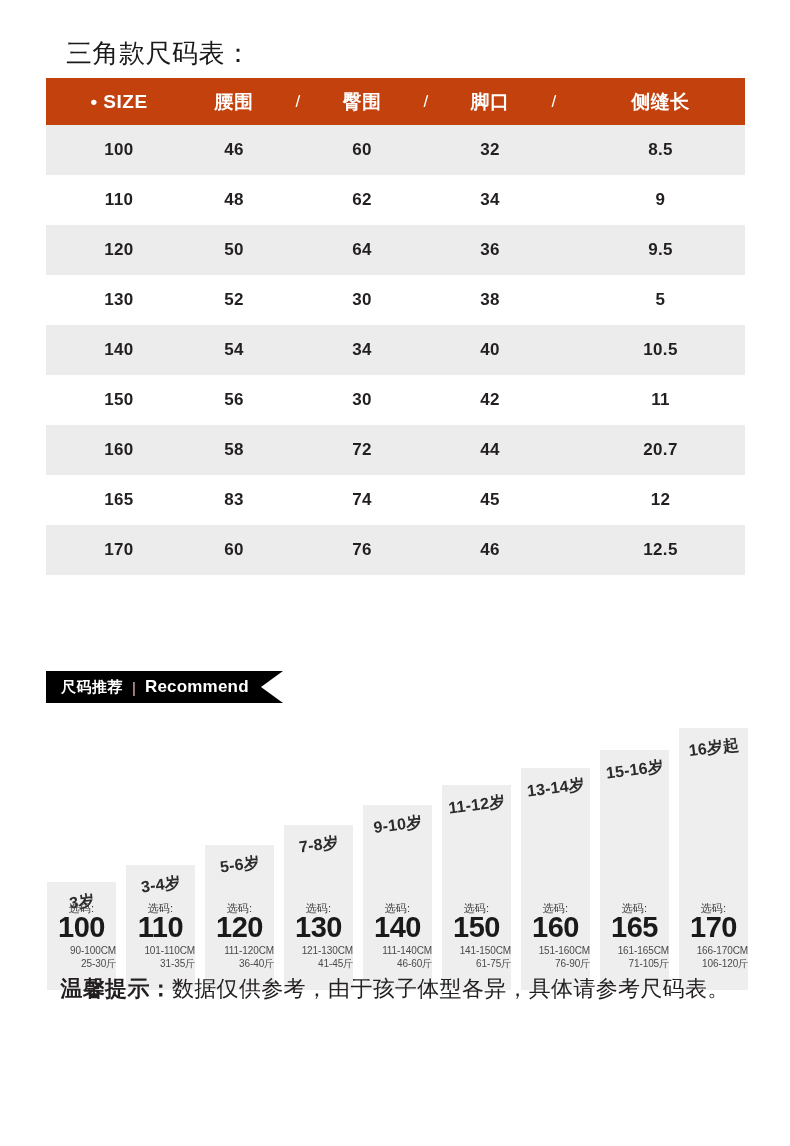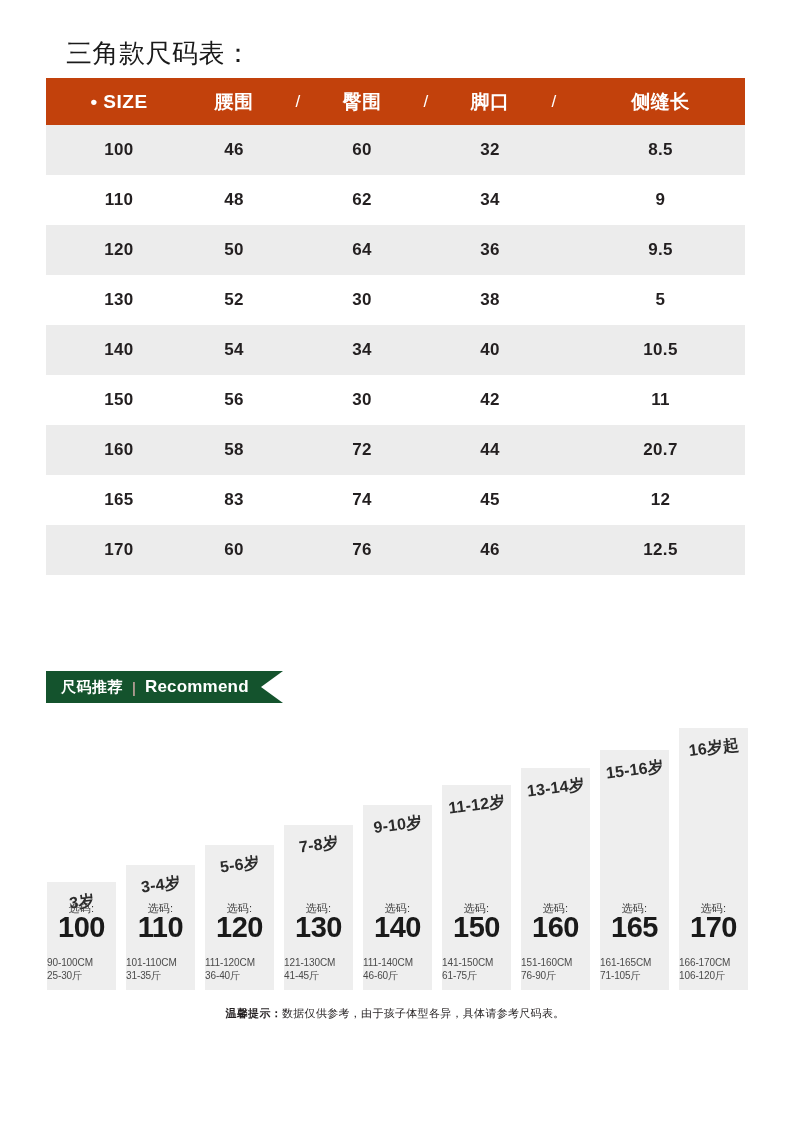--- a/index.html
+++ b/index.html
@@ -71,21 +71,21 @@
   }
   .spacer-row { height: 21px !important; background: #ffffff !important; }
 
   
   #recommend-banner {
     position: absolute;
     left: 46px;
     top: 671px;
     width: 237px;
     height: 32px;
-    background: #14532d;
+    background: #000000;
     -webkit-clip-path: polygon(0 0, 100% 0, 100% 100%, 0 100%, 0 100%);
     clip-path: polygon(0 0, 100% 0, 100% 100%, 0 100%);
   }
   #recommend-banner .notch {
     position: absolute;
     right: 0;
     top: 0;
     width: 22px;
     height: 32px;
     background: #ffffff;
@@ -168,41 +168,41 @@
     font-size: 29px;
     font-weight: 700;
     color: #1a1a1a;
     line-height: 30px;
     letter-spacing: -0.5px;
   }
   .rec-bar .ranges {
     position: absolute;
     left: 0;
     right: 0;
-    bottom: 8px;
-    text-align: left;
+    bottom: 20px;
+    text-align: right;
   }
   .rec-bar .range-cm,
   .rec-bar .range-jin {
     display: block;
     font-size: 10px;
     font-weight: 400;
     color: #4a4a4a;
     line-height: 13px;
     letter-spacing: -0.1px;
   }
 
   
   #footer-note {
     position: absolute;
     left: 0;
     right: 0;
-    top: 1006px;
+    top: 974px;
     text-align: center;
-    font-size: 11px;
+    font-size: 22px;
     color: #231f20;
     letter-spacing: 0.3px;
     white-space: nowrap;
   }
   #footer-note .note-strong {
     font-weight: 700;
   }
   #footer-note .note-body {
     font-weight: 400;
   }

